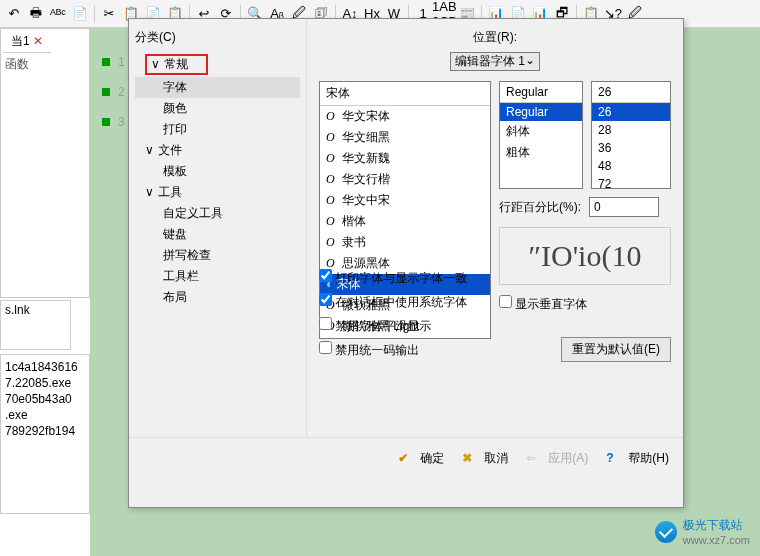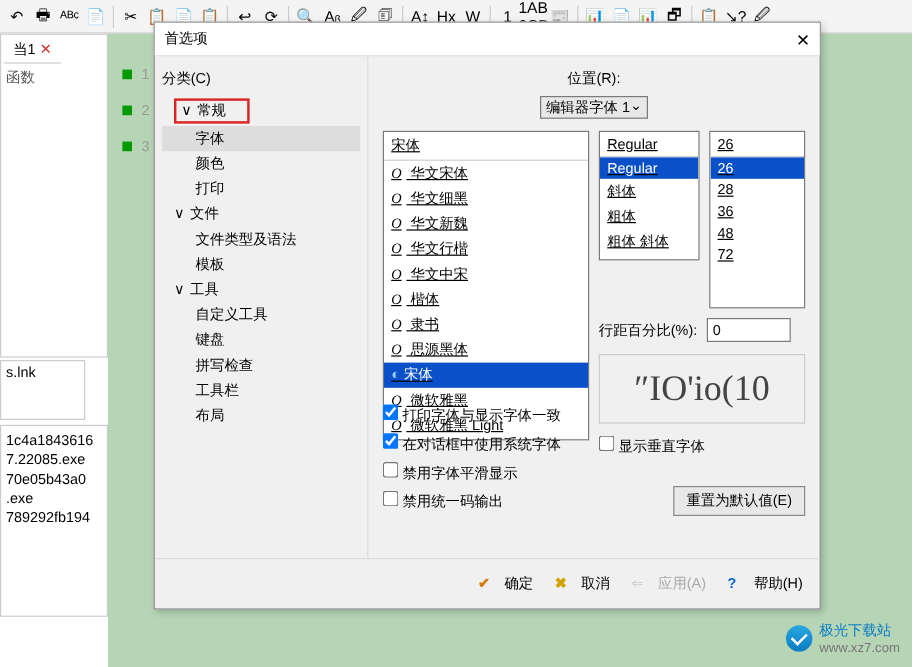--- a/index.html
+++ b/index.html
@@ -39,31 +39,31 @@
 .tree-item.lvl2 { padding-left: 28px; }
 .tree-caret { display: inline-block; width: 10px; }
 .tree-item.sel { background: #ddd; }
 .redbox { border: 2px solid #d22; padding: 0 18px 0 4px; display: inline-block; }
 
 
 .main-panel { flex: 1; padding: 10px 12px; }
 .pos-row { display: flex; align-items: center; gap: 6px; margin-bottom: 10px; flex-direction: column; }
 .pos-select { flex: 1; height: 22px; border: 1px solid #7a7a7a; background: #e8e8e8; padding: 0 4px; }
 .lists-row { display: flex; gap: 8px; margin-bottom: 10px; }
-.listbox { border: 1px solid #7a7a7a; background: #fff; overflow: hidden; text-decoration: underline; }
+.listbox { border: 1px solid #7a7a7a; background: #fff; overflow: hidden; }
 .listbox .lb-hdr { padding: 3px 6px; border-bottom: 1px solid #ccc; }
 .listbox .lb-body { overflow-y: scroll; }
 .lb-item { padding: 2px 6px; cursor: pointer; white-space: nowrap; }
 .lb-item.sel { background: #0a50c8; color: #fff; }
 .lb-item .fi { font-style: italic; font-family: Georgia, serif; margin-right: 4px; }
 .fontlist { width: 172px; height: 258px; }
 .fontlist .lb-body { height: 232px; }
 .stylelist { width: 86px; height: 108px; }
 .stylelist .lb-body { height: 90px; }
-.sizelist { width: 82px; height: 148px; }
+.sizelist { width: 82px; height: 108px; }
 .sizelist .lb-body { height: 90px; }
 .spacing-row { display: flex; align-items: center; gap: 8px; margin-top: 8px; }
 .spacing-row input { width: 70px; height: 20px; border: 1px solid #7a7a7a; padding: 0 4px; }
 .preview { margin-top: 10px; border: 1px solid #ccc; height: 58px; display: flex; align-items: center; justify-content: center; font-family: "SimSun", serif; font-size: 30px; color: #444; }
 .checks { margin-top: 6px; }
 .checks label { display: block; padding: 3px 0; }
 .vert-col { width: 172px; }
 .restore-btn { border: 1px solid #888; padding: 3px 10px; background: #e8e8e8; cursor: pointer; margin-top: 24px; float: right; }
 
 
@@ -146,34 +146,29 @@
 <div class="left-bot" id="leftbot">
     <div></div>
     <div>1c4a1843616</div>
     <div>7.22085.exe</div>
     <div>70e05b43a0</div>
     <div>.exe</div>
     <div>789292fb194</div>
   </div>
 
 <div class="dialog">
-  <div class="dlg-title">
-    <span>首选项</span>
-    <span class="dlg-close">✕</span>
-  </div>
   <div class="dlg-body">
     <div class="cat-panel">
       <div class="cat-label"><span>分类(C)</span></div>
       <div class="cat-tree" id="cattree">
           <div class="tree-item lvl1"><span class="redbox"><span class="tree-caret">∨</span> 常规</span></div>
           <div class="tree-item lvl2 sel">字体</div>
           <div class="tree-item lvl2">颜色</div>
           <div class="tree-item lvl2">打印</div>
           <div class="tree-item lvl1"><span class="tree-caret">∨</span> 文件</div>
-          <div class="tree-item lvl2">文件类型及语法</div>
           <div class="tree-item lvl2">模板</div>
           <div class="tree-item lvl1"><span class="tree-caret">∨</span> 工具</div>
           <div class="tree-item lvl2">自定义工具</div>
           <div class="tree-item lvl2">键盘</div>
           <div class="tree-item lvl2">拼写检查</div>
           <div class="tree-item lvl2">工具栏</div>
           <div class="tree-item lvl2">布局</div>
         </div>
     </div>
     <div class="main-panel">
@@ -204,21 +199,20 @@
             </div>
         </div>
         <div class="vert-col">
           <div style="display:flex;gap:8px;">
             <div class="listbox stylelist">
               <div class="lb-hdr">Regular</div>
               <div class="lb-body" id="stylebody">
                   <div class="lb-item sel">Regular</div>
                   <div class="lb-item">斜体</div>
                   <div class="lb-item">粗体</div>
-                  <div class="lb-item">粗体 斜体</div>
                 </div>
             </div>
             <div class="listbox sizelist">
               <div class="lb-hdr">26</div>
               <div class="lb-body" id="sizebody">
                   <div class="lb-item sel">26</div>
                   <div class="lb-item">28</div>
                   <div class="lb-item">36</div>
                   <div class="lb-item">48</div>
                   <div class="lb-item">72</div>

